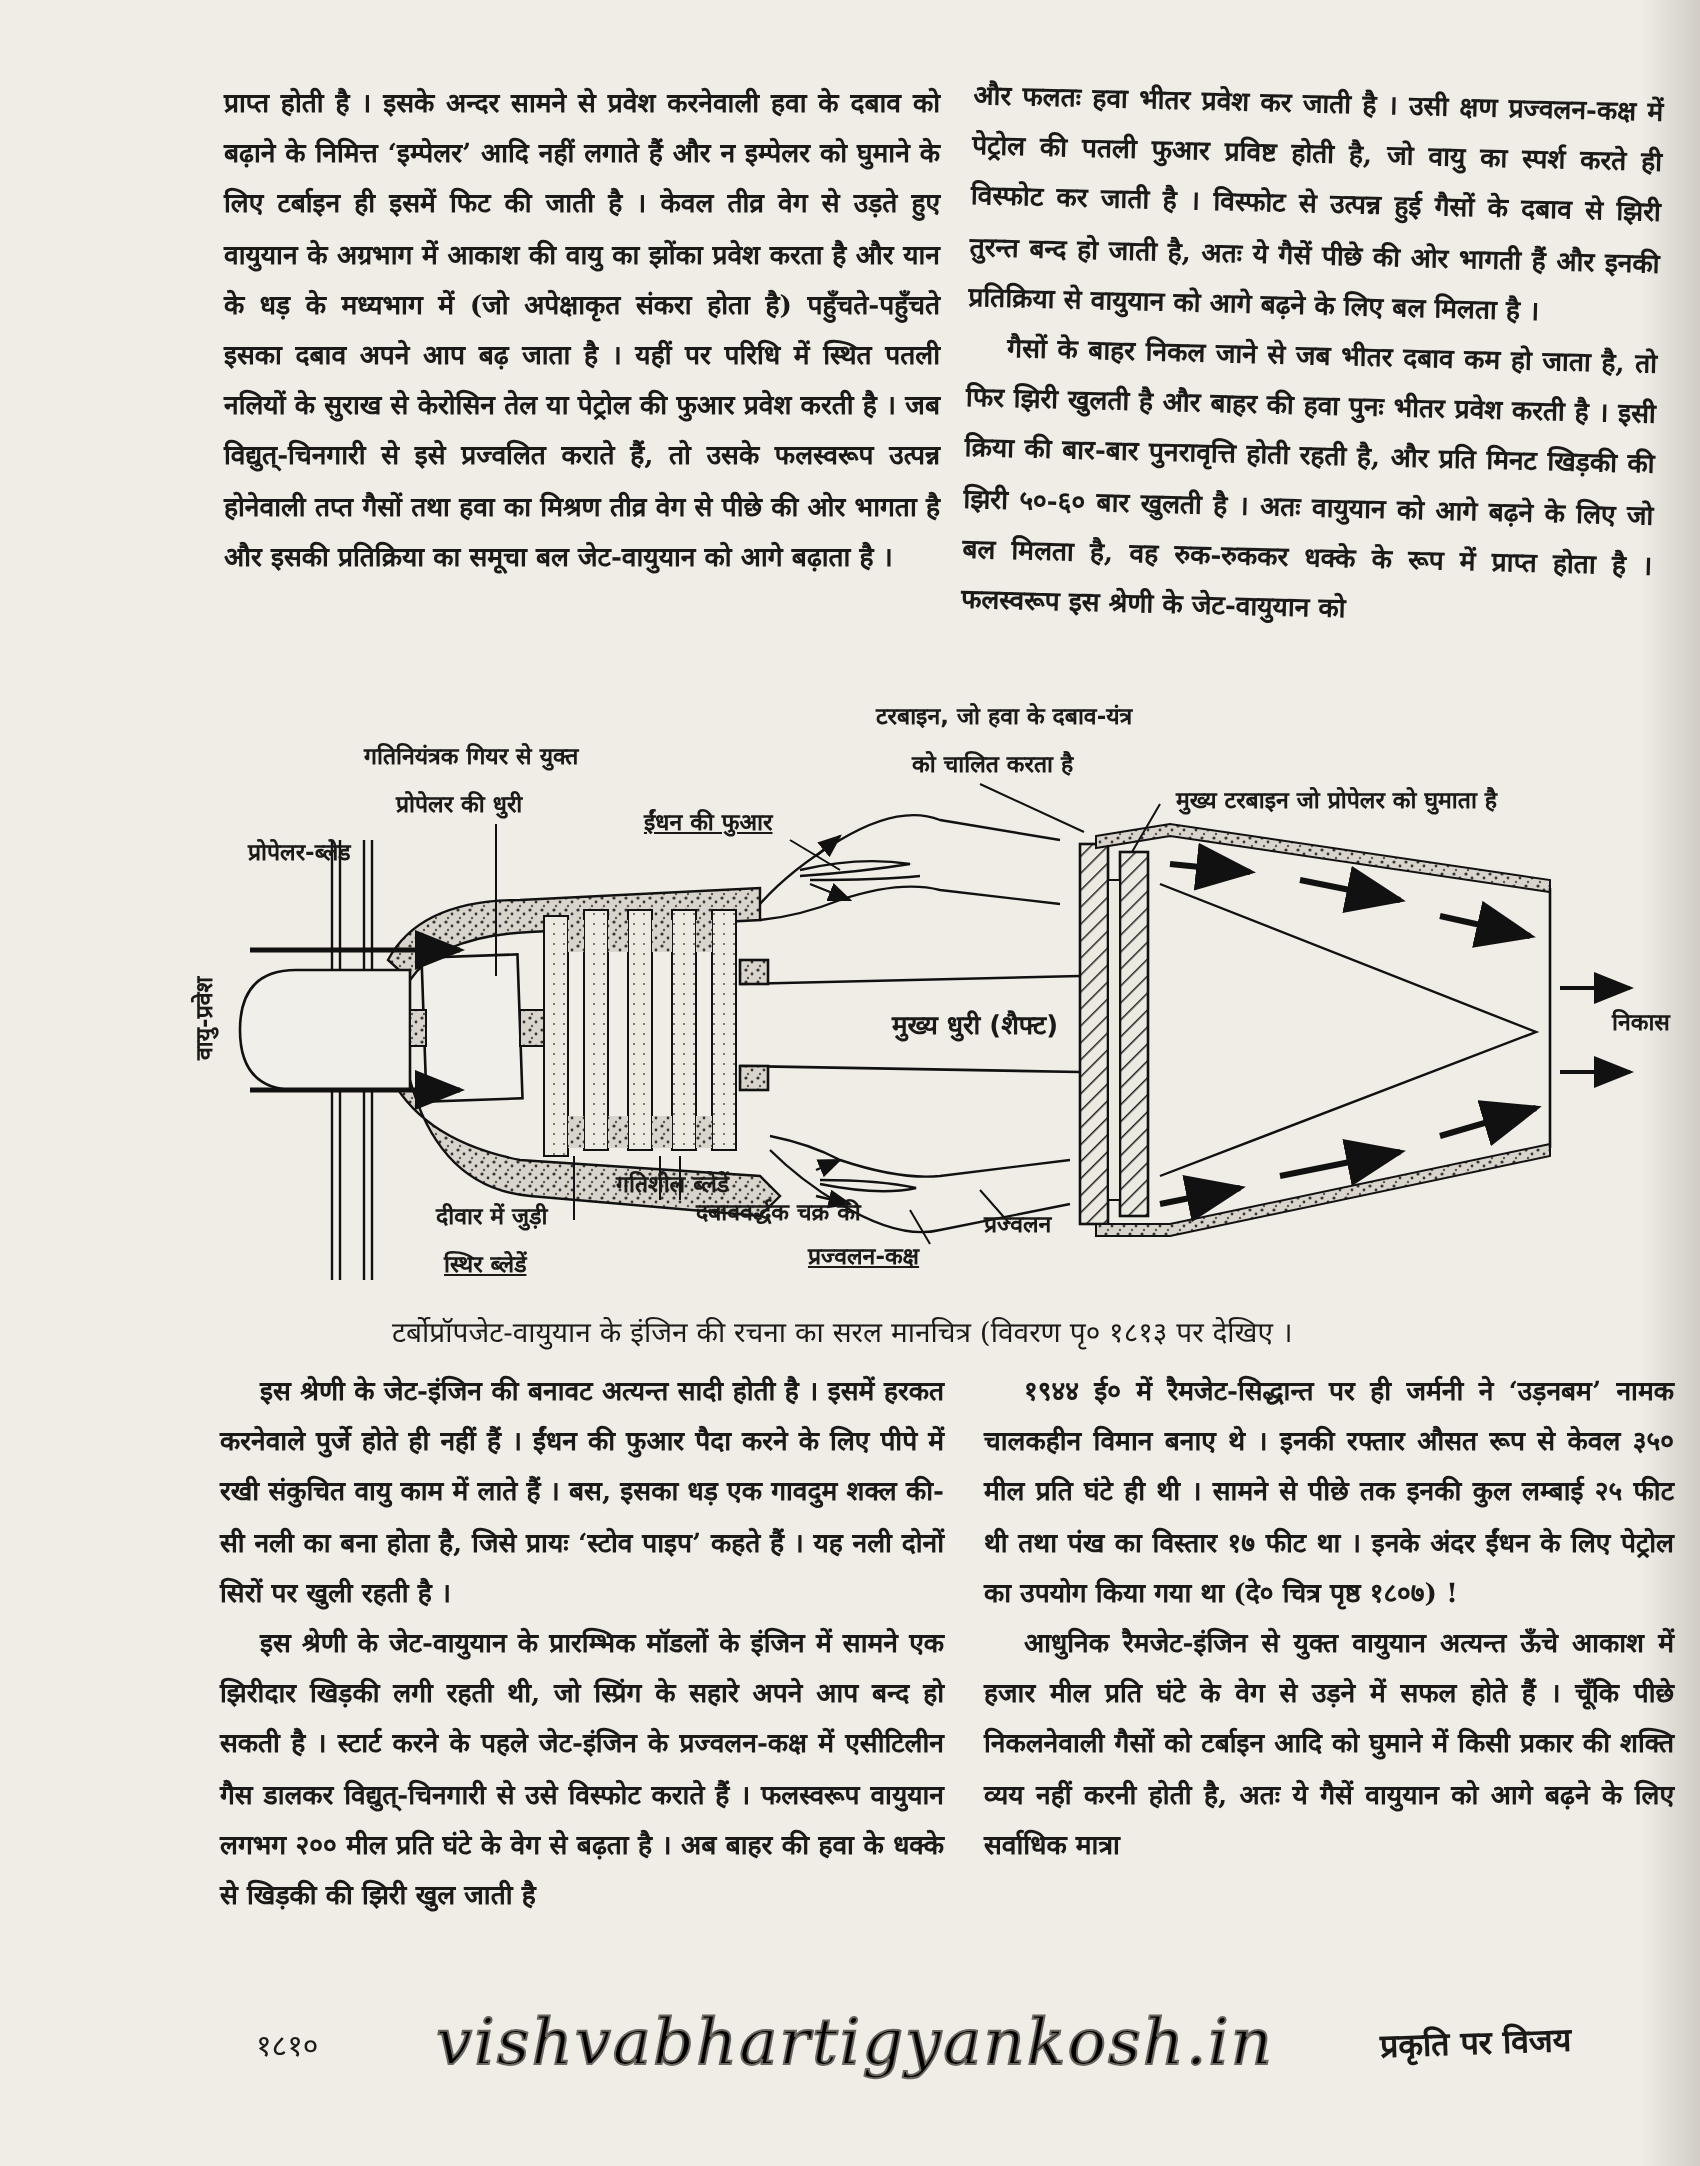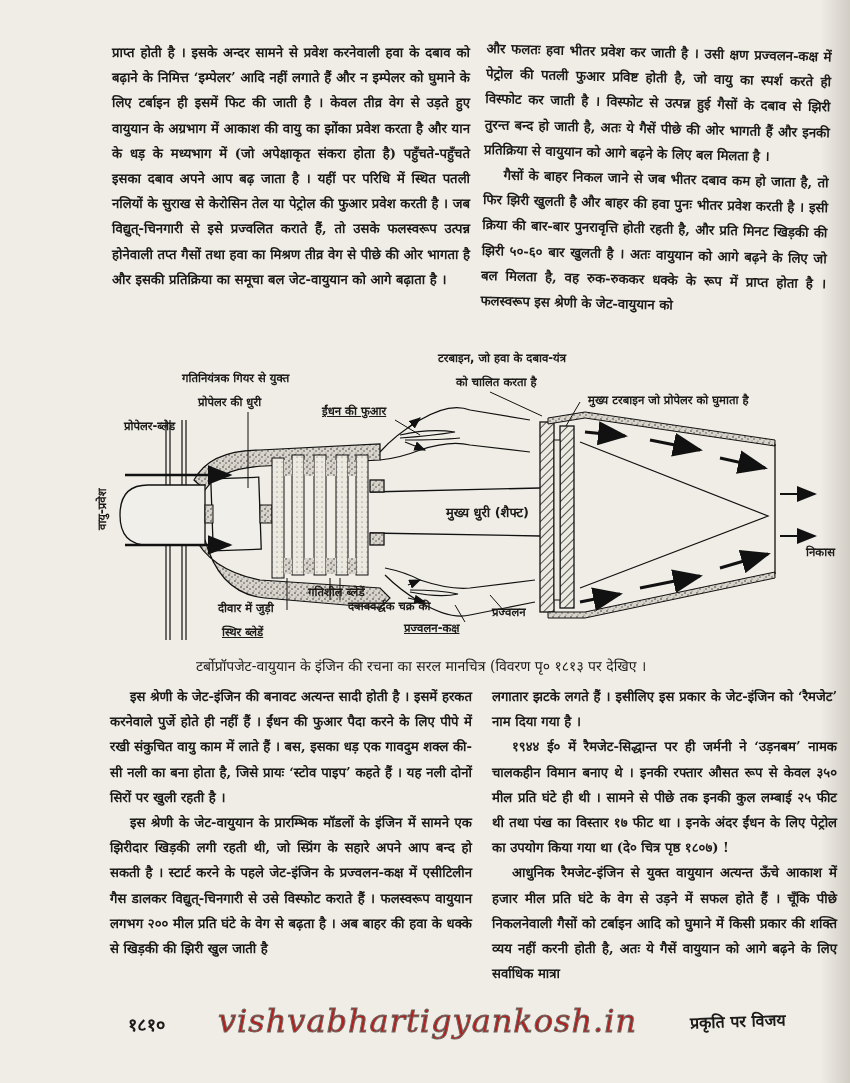--- a/index.html
+++ b/index.html
@@ -25,27 +25,27 @@
   .col p.indent { text-indent:20px; }
   #col-top-left { left:112px; top:40px; width:358px; }
   #col-top-right { left:487px; top:36px; width:345px; transform:rotate(1.4deg); transform-origin:left top; }
   #col-bot-left { left:110px; top:684px; width:362px; }
   #col-bot-right { left:492px; top:684px; width:345px; }
   .caption {
     position:absolute; left:196px; top:656px; width:640px;
     font-size:14px; font-weight:normal; white-space:nowrap;
   }
   .footer-left {
-    position:absolute; left:128px; top:1012px; font-size:18px; font-weight:bold;
+    position:absolute; left:128px; top:1012px; font-size:15px; font-weight:normal;
   }
   .footer-watermark {
     position:absolute; left:218px; top:1002px;
     font-family:"DejaVu Serif", serif; font-style:italic;
     font-size:32px; letter-spacing:1px;
-    color:#b91c1c;
+    color:#000000;
     -webkit-text-stroke:1px #6b6760;
   }
   .footer-right {
     position:absolute; left:690px; top:1010px; font-size:16px; font-weight:bold;
     transform:rotate(-2deg);
   }
   .label {
     position:absolute; font-size:11.5px; font-weight:bold; white-space:nowrap;
     font-family:"DejaVu Sans", sans-serif;
   }
@@ -184,36 +184,35 @@
 
 <div class="label" style="left:182px;top:370px;">गतिनियंत्रक गियर से युक्त</div>
 <div class="label" style="left:198px;top:394px;">प्रोपेलर की धुरी</div>
 <div class="label" style="left:124px;top:418px;">प्रोपेलर-ब्लेड</div>
 <div class="label" style="left:322px;top:403px;text-decoration:underline;">ईंधन की फुआर</div>
 <div class="label" style="left:438px;top:350px;">टरबाइन, जो हवा के दबाव-यंत्र</div>
 <div class="label" style="left:456px;top:374px;">को चालित करता है</div>
 <div class="label" style="left:588px;top:392px;">मुख्य टरबाइन जो प्रोपेलर को घुमाता है</div>
 <div class="label" style="left:94px;top:530px;transform:rotate(-90deg);transform-origin:left top;">वायु-प्रवेश</div>
 <div class="label" style="left:400px;top:503px;font-size:13px;margin-left:46px;">मुख्य धुरी (शैफ्ट)</div>
-<div class="label" style="left:806px;top:503px;margin-top:41px;">निकास</div>
+<div class="label" style="left:806px;top:503px;">निकास</div>
 <div class="label" style="left:218px;top:600px;">दीवार में जुड़ी</div>
 <div class="label" style="left:222px;top:624px;text-decoration:underline;">स्थिर ब्लेडें</div>
 <div class="label" style="left:308px;top:598px;margin-left:40px;">दबाववर्द्धक चक्र की</div>
 <div class="label" style="left:308px;top:584px;">गतिशील ब्लेडें</div>
 <div class="label" style="left:404px;top:620px;text-decoration:underline;">प्रज्वलन-कक्ष</div>
 <div class="label" style="left:492px;top:604px;">प्रज्वलन</div>
 
 <div class="caption">टर्बोप्रॉपजेट-वायुयान के इंजिन की रचना का सरल मानचित्र (विवरण पृ० १८१३ पर देखिए ।</div>
 
 <div class="col" id="col-bot-left">
   <p class="indent">इस श्रेणी के जेट-इंजिन की बनावट अत्यन्त सादी होती है । इसमें हरकत करनेवाले पुर्जे होते ही नहीं हैं । ईंधन की फुआर पैदा करने के लिए पीपे में रखी संकुचित वायु काम में लाते हैं । बस, इसका धड़ एक गावदुम शक्ल की-सी नली का बना होता है, जिसे प्रायः ‘स्टोव पाइप’ कहते हैं । यह नली दोनों सिरों पर खुली रहती है ।</p>
   <p class="indent">इस श्रेणी के जेट-वायुयान के प्रारम्भिक मॉडलों के इंजिन में सामने एक झिरीदार खिड़की लगी रहती थी, जो स्प्रिंग के सहारे अपने आप बन्द हो सकती है । स्टार्ट करने के पहले जेट-इंजिन के प्रज्वलन-कक्ष में एसीटिलीन गैस डालकर विद्युत्-चिनगारी से उसे विस्फोट कराते हैं । फलस्वरूप वायुयान लगभग २०० मील प्रति घंटे के वेग से बढ़ता है । अब बाहर की हवा के धक्के से खिड़की की झिरी खुल जाती है</p>
 </div>
 
 <div class="col" id="col-bot-right">
-  <p>लगातार झटके लगते हैं । इसीलिए इस प्रकार के जेट-इंजिन को ‘रैमजेट’ नाम दिया गया है ।</p>
   <p class="indent">१९४४ ई० में रैमजेट-सिद्धान्त पर ही जर्मनी ने ‘उड़नबम’ नामक चालकहीन विमान बनाए थे । इनकी रफ्तार औसत रूप से केवल ३५० मील प्रति घंटे ही थी । सामने से पीछे तक इनकी कुल लम्बाई २५ फीट थी तथा पंख का विस्तार १७ फीट था । इनके अंदर ईंधन के लिए पेट्रोल का उपयोग किया गया था (दे० चित्र पृष्ठ १८०७) !</p>
   <p class="indent">आधुनिक रैमजेट-इंजिन से युक्त वायुयान अत्यन्त ऊँचे आकाश में हजार मील प्रति घंटे के वेग से उड़ने में सफल होते हैं । चूँकि पीछे निकलनेवाली गैसों को टर्बाइन आदि को घुमाने में किसी प्रकार की शक्ति व्यय नहीं करनी होती है, अतः ये गैसें वायुयान को आगे बढ़ने के लिए सर्वाधिक मात्रा</p>
 </div>
 
 <div class="footer-left">१८१०</div>
 <div class="footer-watermark">vishvabhartigyankosh.in</div>
 <div class="footer-right">प्रकृति पर विजय</div>
 
 </body></html>

